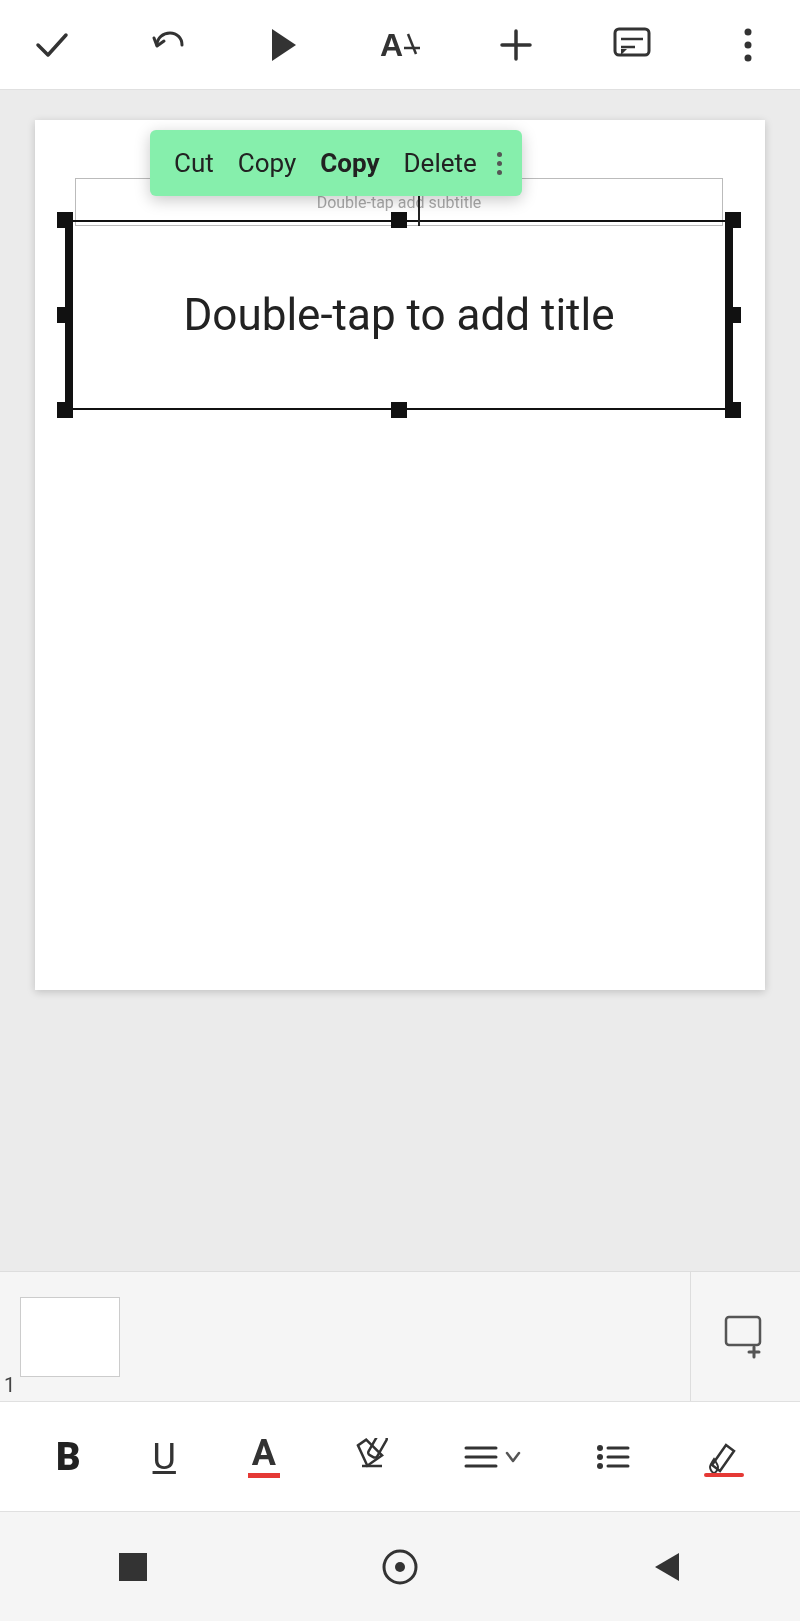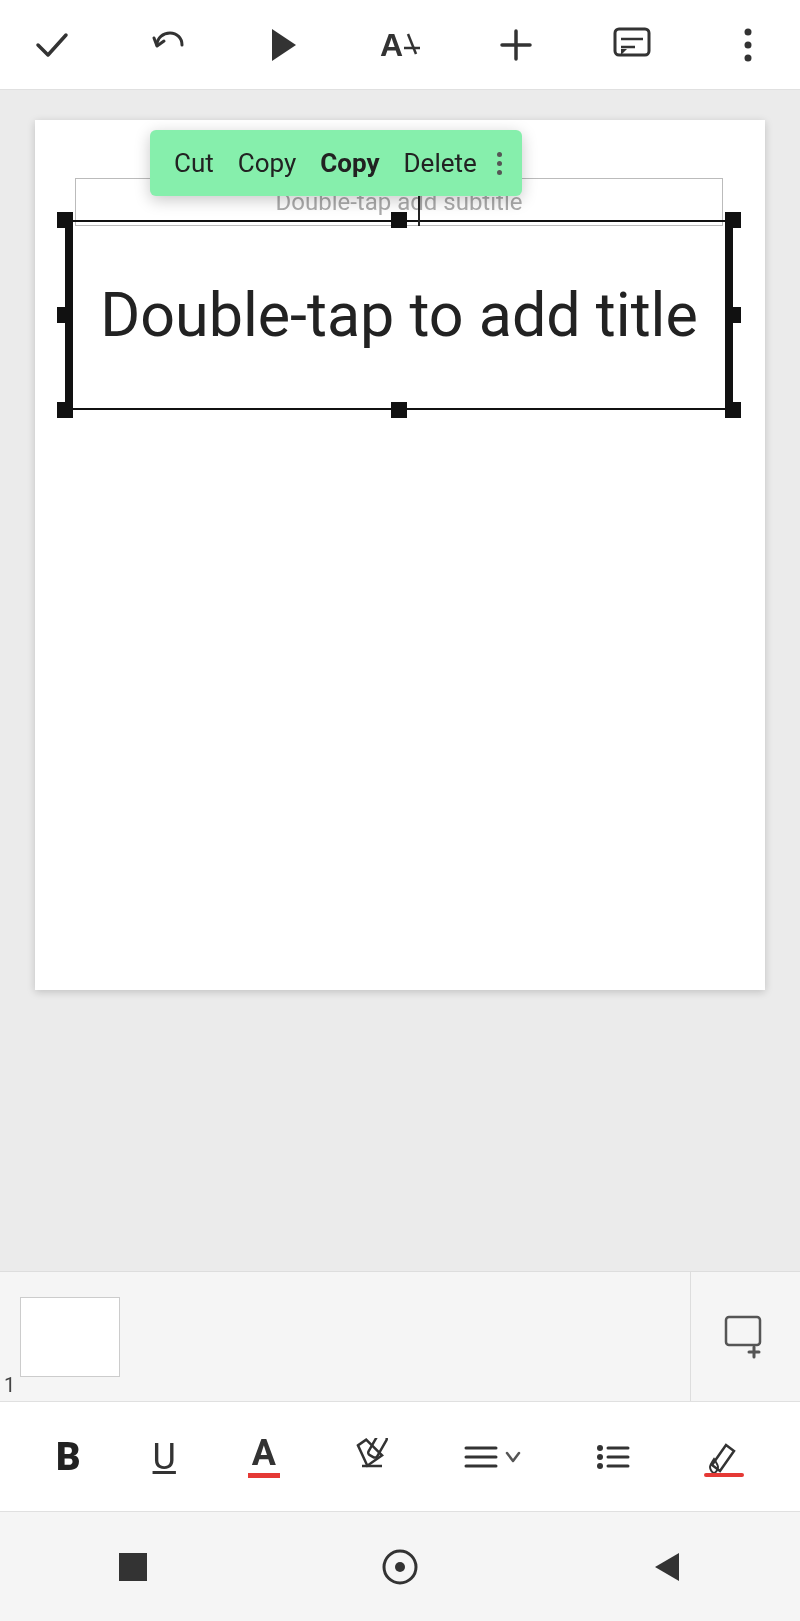--- a/index.html
+++ b/index.html
@@ -101,21 +101,21 @@
       left: 40px;
       width: 648px;
       height: 48px;
       border: 1.5px solid #bbb;
       background: rgba(255,255,255,0.5);
       display: flex;
       align-items: center;
       justify-content: center;
     }
     #subtitle-text {
-      font-size: 24px;
+      font-size: 16px;
       color: #aaa;
       text-align: center;
     }
 
     
     #selection-line {
       position: absolute;
       top: 58px;
       left: 383px;
       width: 2px;
@@ -182,21 +182,21 @@
     }
 
     #title-text {
       position: absolute;
       top: 0; left: 0;
       width: 100%;
       height: 100%;
       display: flex;
       align-items: center;
       justify-content: center;
-      font-size: 61px;
+      font-size: 44px;
       color: #222;
       font-weight: 400;
     }
 
     
     #thumbnail-strip {
       width: 690px;
       height: 130px;
       background: #f5f5f5;
       border-top: 1px solid #ddd;

